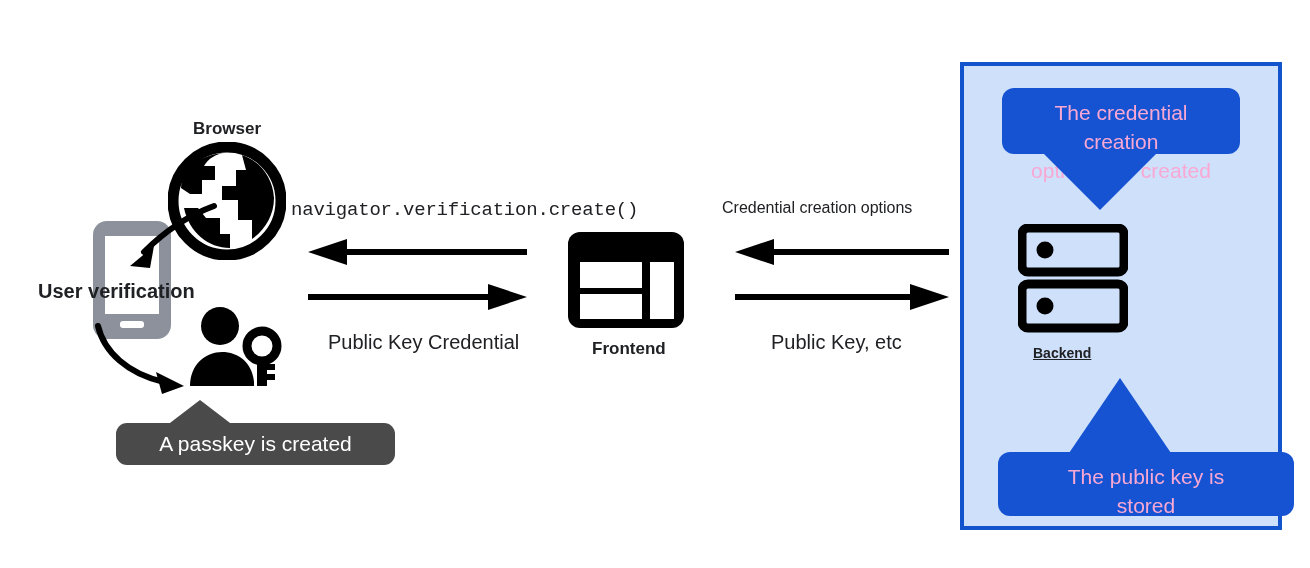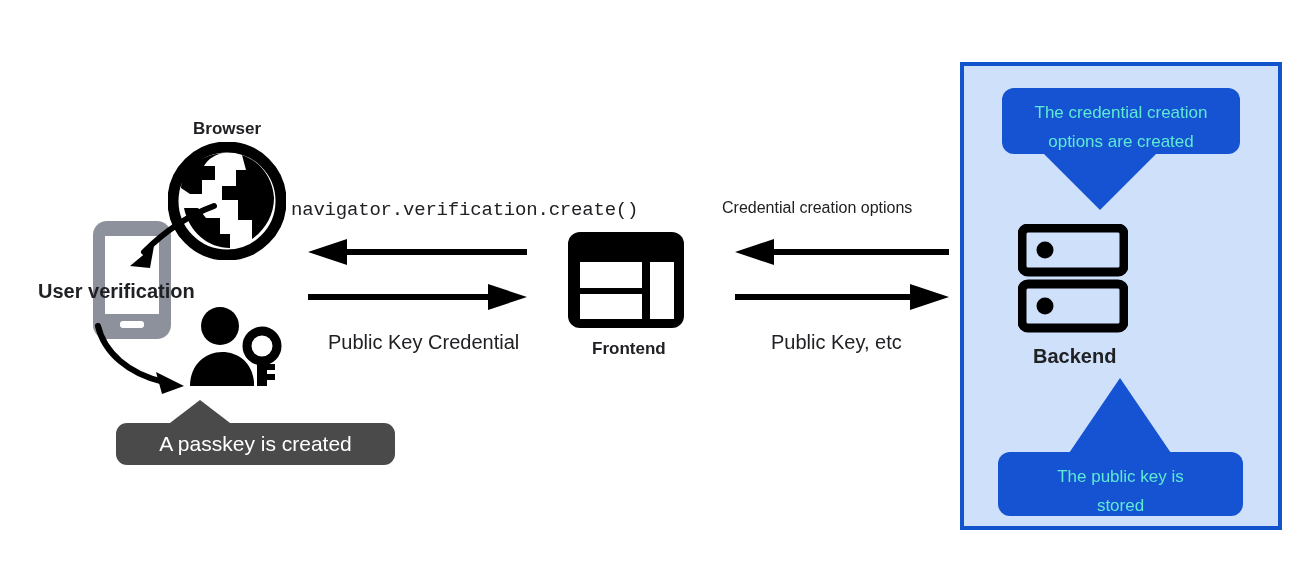--- a/index.html
+++ b/index.html
@@ -41,24 +41,24 @@
     height: 468px;
     background: #cfe0fb;
     border: 4px solid #1254cc;
     box-sizing: border-box;
   }
 
   
   .callout-blue {
     position: absolute;
     background: #1553d2;
-    color: #5eead4;
+    color: #f9a8d4;
     border-radius: 12px;
     text-align: center;
-    font-size: 17px;
+    font-size: 21px;
     line-height: 29px;
     padding: 10px 14px;
     box-sizing: border-box;
   }
   .callout-dark {
     position: absolute;
     background: #4a4a4a;
     color: #ffffff;
     border-radius: 11px;
     text-align: center;
@@ -87,27 +87,27 @@
     <polygon points="0,0 120,0 60,60" fill="#1553d2"></polygon>
   </svg>
 
   <svg class="svgbox" style="left:1018px; top:224px; width:110px; height:110px;" viewBox="0 0 110 110">
     <rect x="4" y="4" width="102" height="44" rx="6" ry="6" fill="none" stroke="#000000" stroke-width="9"></rect>
     <circle cx="27" cy="26" r="8.5" fill="#000000"></circle>
     <rect x="4" y="60" width="102" height="44" rx="6" ry="6" fill="none" stroke="#000000" stroke-width="9"></rect>
     <circle cx="27" cy="82" r="8.5" fill="#000000"></circle>
   </svg>
 
-  <div class="lbl lbl-bold" style="left:1033px; top:345px; font-size:20px;">Backend</div>
+  <div class="lbl lbl-bold" style="left:1033px; top:345px; font-size:14px;text-decoration:underline;">Backend</div>
 
   <svg class="svgbox" style="left:1055px; top:378px; width:130px; height:80px;" viewBox="0 0 130 80">
     <polygon points="65,0 118,78 12,78" fill="#1553d2"></polygon>
   </svg>
 
-  <div class="callout-blue" style="left:998px; top:452px; width:245px; height:64px;">
+  <div class="callout-blue" style="left:998px; top:452px; width:296px; height:64px;">
     <span>The public key is</span><br>
     <span>stored</span>
   </div>
 
   <div class="lbl lbl-bold" style="left:193px; top:119px; font-size:17px;text-align:center;">Browser</div>
 
   <svg class="svgbox" style="left:90px; top:218px; width:84px; height:124px;" viewBox="0 0 84 124">
     <rect x="3" y="3" width="78" height="118" rx="14" ry="14" fill="#8c919b"></rect>
     <rect x="15" y="18" width="54" height="78" fill="#ffffff"></rect>
     <rect x="30" y="103" width="24" height="7" rx="3" ry="3" fill="#ffffff"></rect>

